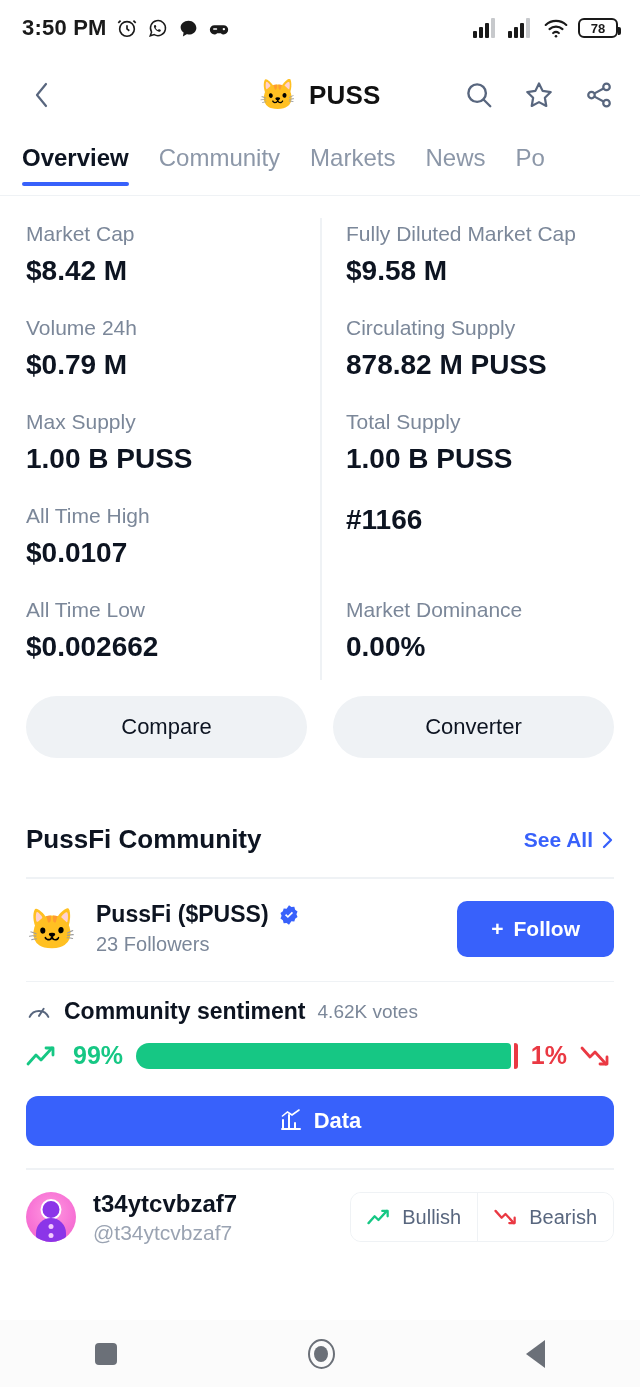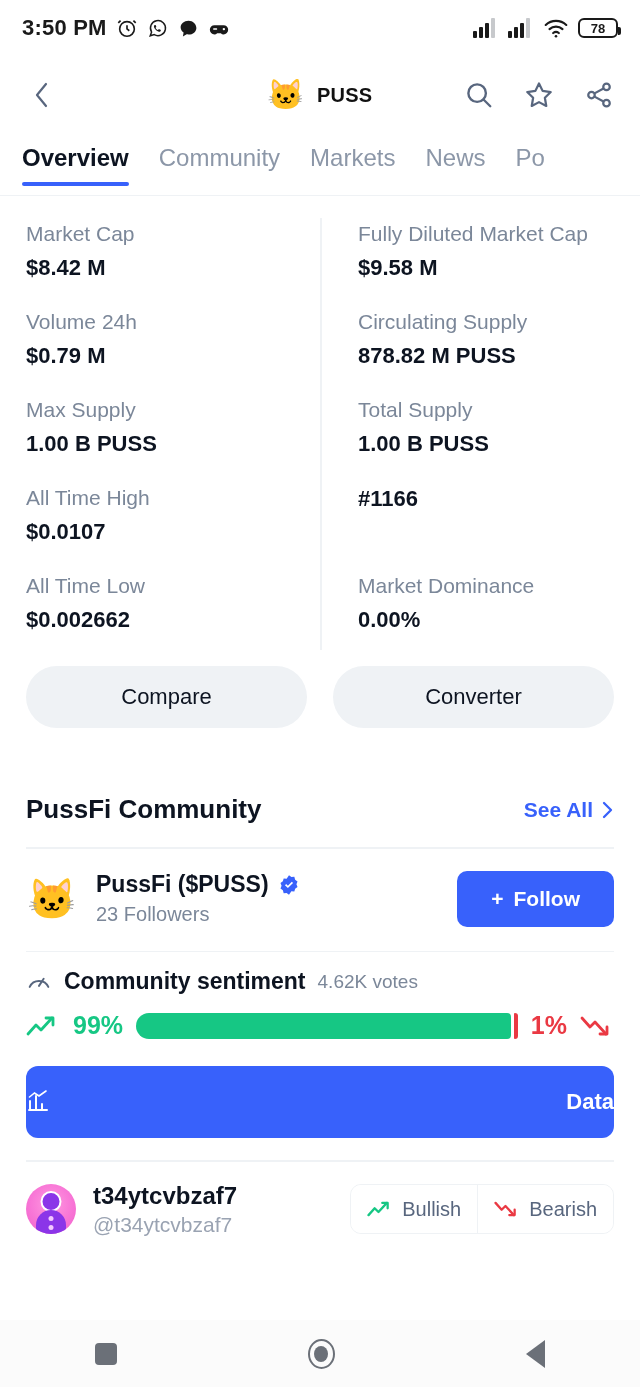--- a/index.html
+++ b/index.html
@@ -33,21 +33,21 @@
   
   .header {
     height:78px; display:flex; align-items:center; padding:0 24px; position:relative;
   }
   .back-btn { width:36px; height:36px; display:flex; align-items:center; justify-content:center; }
   .title-wrap {
     position:absolute; left:0; right:0; display:flex; align-items:center;
     justify-content:center; gap:12px; pointer-events:none;
   }
   .coin-emoji { font-size:30px; line-height:1; }
-  .page-title { font-size:20px; font-weight:700; color:#111; letter-spacing:.2px; }
+  .page-title { font-size:26px; font-weight:700; color:#111; letter-spacing:.2px; }
   .header-actions { margin-left:auto; display:flex; align-items:center; gap:26px; z-index:2; }
   .hicon { width:34px; height:34px; display:flex; align-items:center; justify-content:center; }
 
   
   .tabs {
     display:flex; align-items:center; gap:11px; padding:0 22px;
     height:62px; border-bottom:1.5px solid #eff2f5; position:relative;
   }
   .tab {
     font-size:24px; color:#8c97a8; padding:0 19px 14px 0; white-space:nowrap;
@@ -63,23 +63,23 @@
   
   .stats {
     padding:26px 26px 0 26px; display:grid; grid-template-columns:1fr 1fr;
     position:relative;
   }
   .stats:before{
     content:""; position:absolute; left:50%; top:22px; bottom:12px;
     width:1.5px; background:#eff2f5;
   }
   .stat { padding:0 0 29px 0; }
-  .stat.right { padding-left:38px; }
+  .stat.right { padding-left:26px; }
   .stat-label { font-size:21px; color:#7b8799; margin-bottom:9px; font-weight:400; }
-  .stat-value { font-size:22px; color:#0d1421; font-weight:700; }
+  .stat-value { font-size:28px; color:#0d1421; font-weight:700; }
 
   
   .actions { display:flex; gap:26px; padding:4px 26px 0 26px; }
   .pill {
     flex:1; height:62px; background:#eff2f5; border-radius:31px; border:none;
     display:flex; align-items:center; justify-content:center;
     font-size:22px; color:#0d1421; font-family:inherit; font-weight:400;
   }
 
   
@@ -113,22 +113,22 @@
   .sent-title { font-size:23px; font-weight:700; color:#0d1421; }
   .sent-votes { font-size:19px; color:#7b8799; }
   .sent-bar-row { display:flex; align-items:center; gap:13px; padding:16px 26px 0 26px; }
   .sent-pct-up { font-size:25px; font-weight:700; color:#16c784; }
   .sent-pct-dn { font-size:25px; font-weight:700; color:#ea3943; }
   .bar-track { flex:1; display:flex; align-items:center; height:26px; gap:3px; }
   .bar-green { background:#16c784; height:26px; border-radius:13px 4px 4px 13px; }
   .bar-red { background:#ea3943; height:26px; border-radius:4px 13px 13px 4px; }
 
   .data-btn {
-    margin:26px 26px 0 26px; height:72px; background:#3861fb; border:none; border-radius:12px;
-    width:calc(100% - 52px); display:flex; align-items:center; justify-content:space-between; gap:11px;
+    margin:26px 26px 0 26px; height:50px; background:#3861fb; border:none; border-radius:12px;
+    width:calc(100% - 52px); display:flex; align-items:center; justify-content:center; gap:11px;
     color:#fff; font-size:22px; font-weight:700; font-family:inherit;
   }
 
   
   .post-row { display:flex; align-items:center; padding:20px 26px 0 26px; gap:17px; }
   .avatar-user {
     width:50px; height:50px; border-radius:50%; flex:none;
     background:radial-gradient(circle at 50% 40%, #ff9ae0 0%, #f875d6 55%, #ef5fc9 100%);
     position:relative; overflow:hidden;
   }

